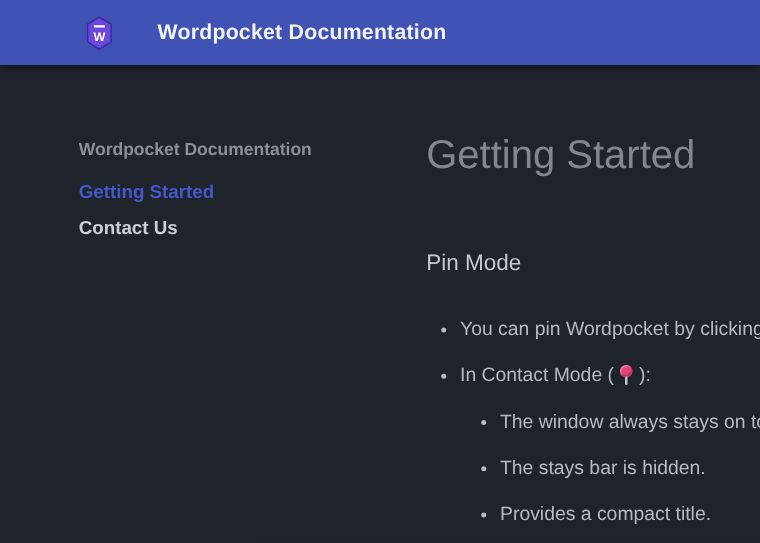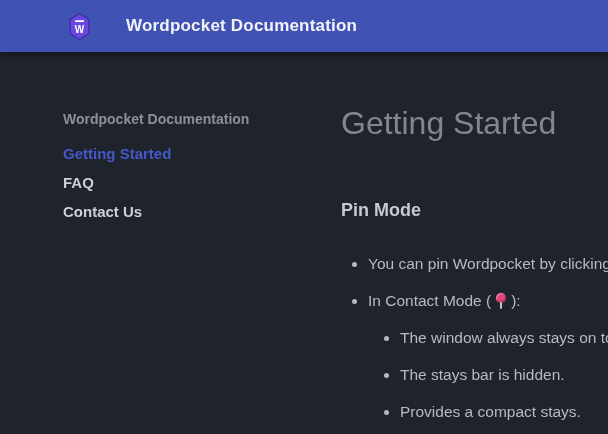--- a/index.html
+++ b/index.html
@@ -84,21 +84,21 @@
     margin: 0;
     font-size: 32px;
     font-weight: 400;
     line-height: 38px;
     color: #82878f;
     white-space: nowrap;
   }
   .section-heading {
     margin: 56px 0 0 0;
     font-size: 18px;
-    font-weight: bold;
+    font-weight: normal;
     line-height: 24px;
     color: #c5c9d0;
     white-space: nowrap;
   }
   ul.bullets {
     margin: 30px 0 0 0;
     padding: 0 0 0 27px;
     list-style: disc outside;
     color: #b6bac1;
   }
@@ -157,38 +157,37 @@
       </svg>
     </div>
     <div class="app-title">Wordpocket Documentation</div>
   </div>
 
   <div class="body-row">
 
     <nav class="sidebar">
       <div class="sidebar-section-title">Wordpocket Documentation</div>
       <a class="sidebar-link active">Getting Started</a>
-      <a class="sidebar-link">FAQ</a>
       <a class="sidebar-link">Contact Us</a>
     </nav>
 
     <main class="main">
       <h1 class="page-title">Getting Started</h1>
 
       <h2 class="section-heading">Pin Mode</h2>
 
       <ul class="bullets">
         <li>
           <span>You can pin Wordpocket by clicking the pin icon.</span>
         </li>
         <li>
           <span>In Contact Mode (</span><span class="pin-icon"><span class="pin-head"></span><span class="pin-stem"></span></span><span>):</span>
           <ul>
             <li>The window always stays on top.</li>
             <li>The stays bar is hidden.</li>
-            <li>Provides a compact stays.</li>
+            <li>Provides a compact title.</li>
           </ul>
         </li>
       </ul>
     </main>
 
   </div>
 </div>
 
 </body></html>

